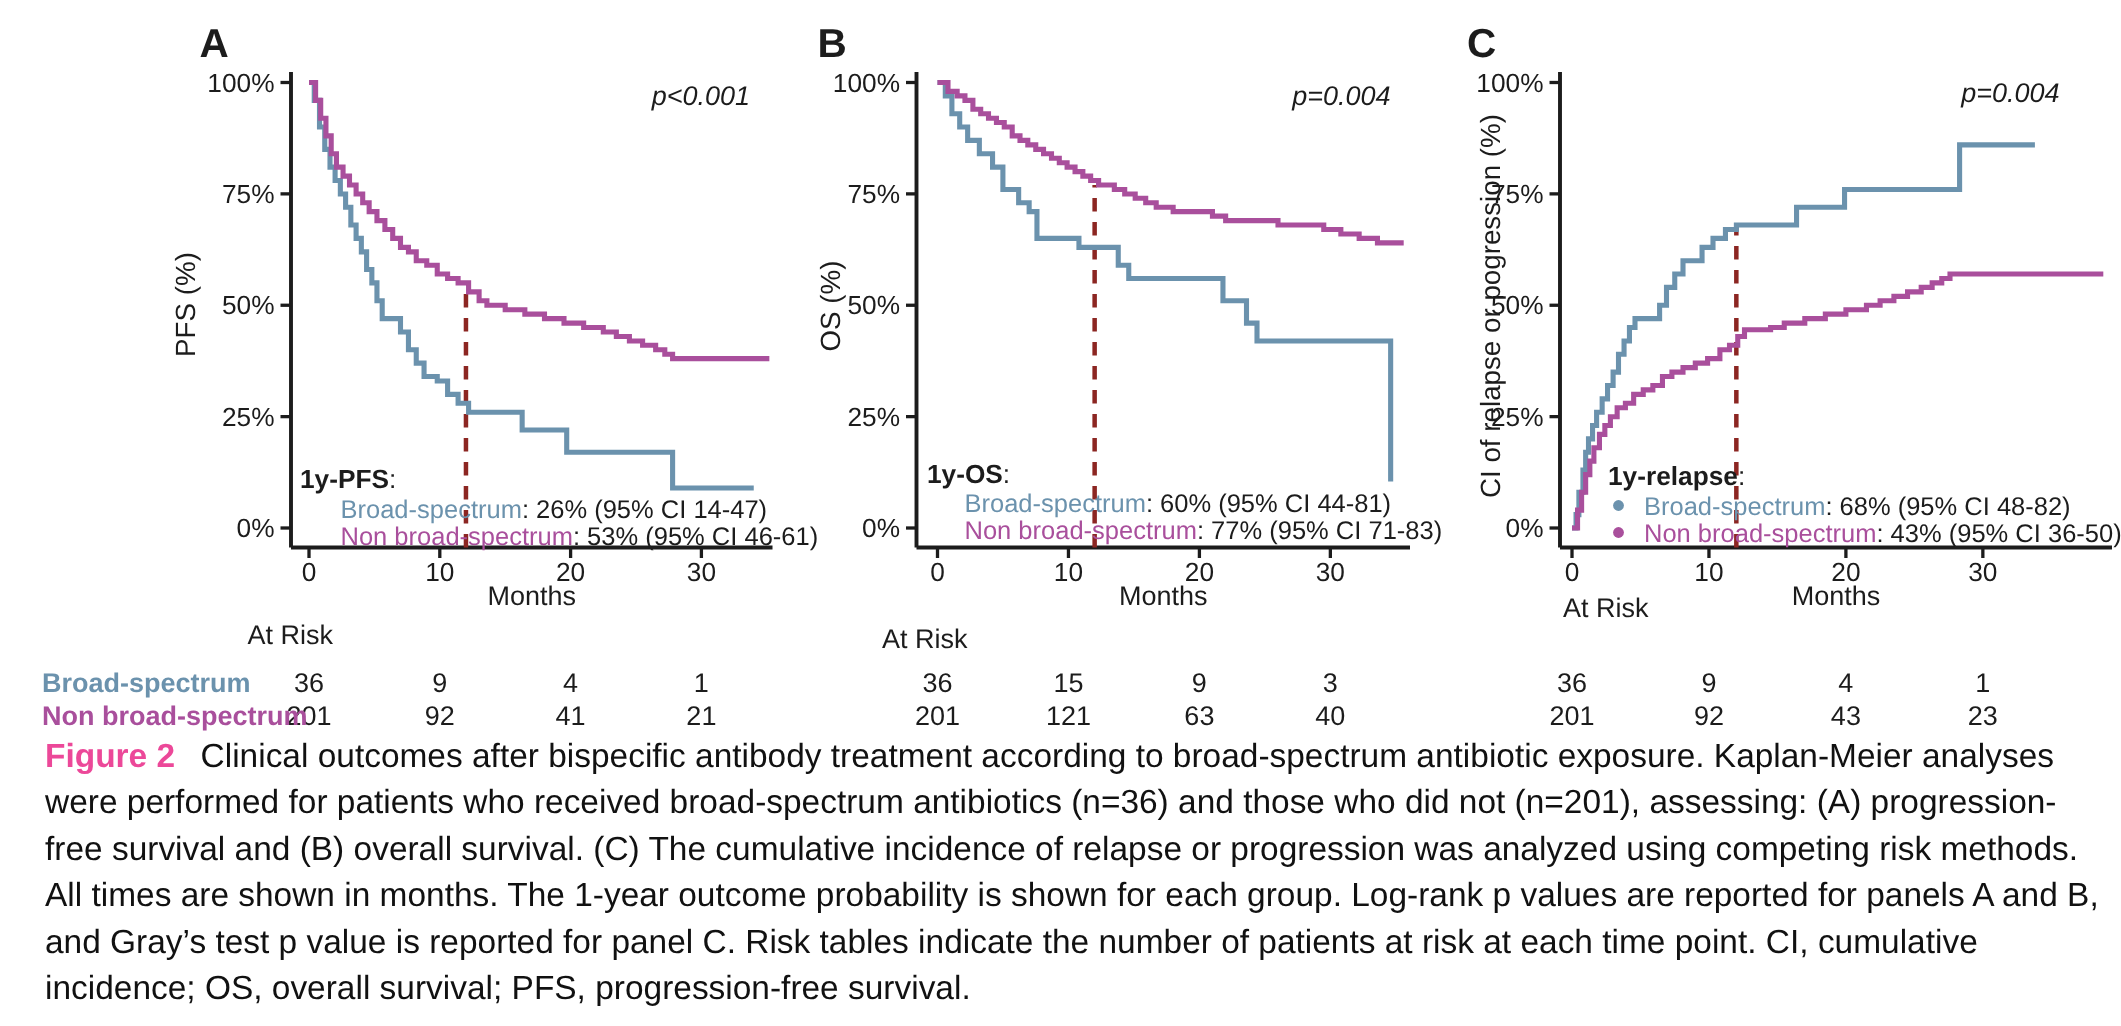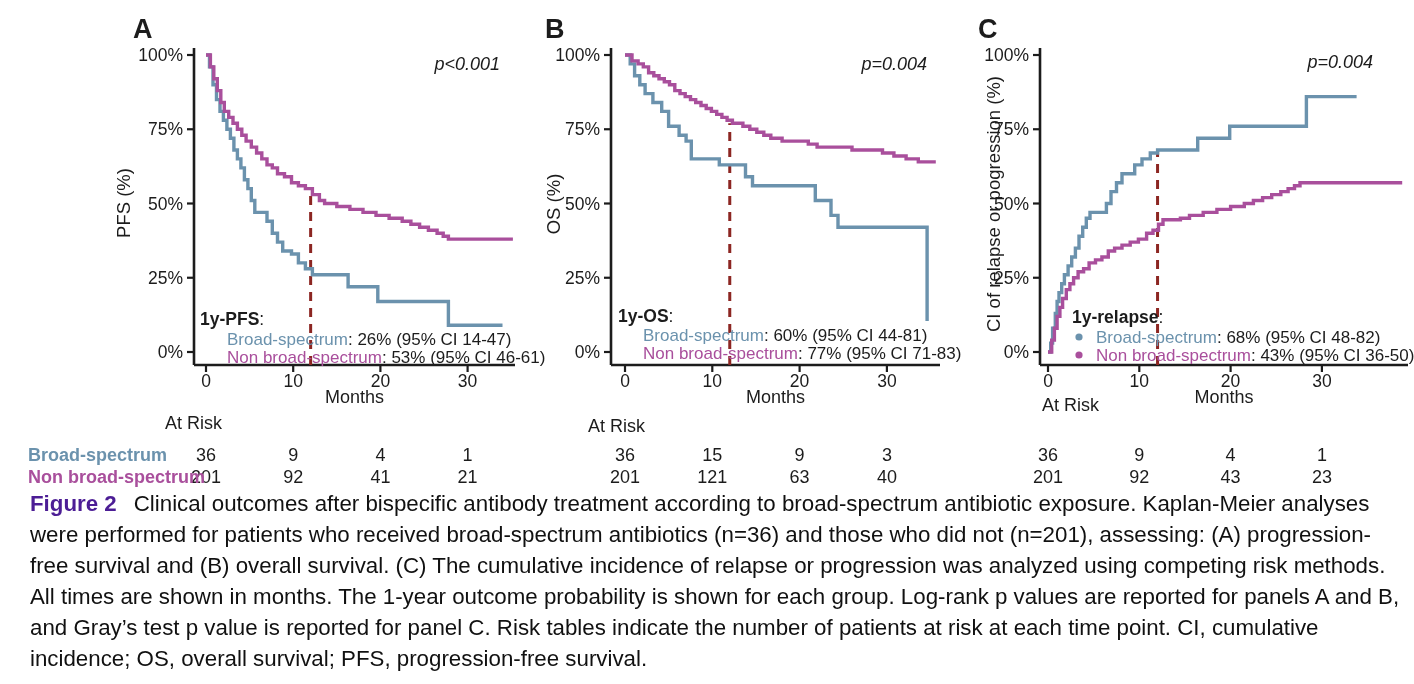--- a/index.html
+++ b/index.html
@@ -1,21 +1,21 @@
 <!DOCTYPE html>
 <html><head>
 <meta charset="utf-8">
 <style>
   html,body{margin:0;padding:0;background:#ffffff;}
   .fig{position:relative;width:1414px;height:684px;background:#ffffff;
        font-family:"Liberation Sans",sans-serif;overflow:hidden;}
   #fig-svg{position:absolute;left:0;top:0;}
   .caption{position:absolute;left:30px;top:488px;width:1378px;margin:0;
            font-size:22.3px;line-height:31px;color:#111111;letter-spacing:0;}
-  .cap-label{font-weight:bold;color:#4c1d95;margin-right:17px;}
+  .cap-label{font-weight:bold;color:#ec4899;margin-right:17px;}
 </style>
 </head>
 <body>
 
 <div class="fig">
   <svg id="fig-svg" width="1414" height="490">
       <line x1="194" y1="48" x2="194" y2="365" stroke="#1c1c1c" stroke-width="2.6"></line>
       <line x1="194" y1="365" x2="515" y2="365" stroke="#1c1c1c" stroke-width="2.6"></line>
       <line x1="187" y1="352" x2="194" y2="352" stroke="#1c1c1c" stroke-width="2.2"></line>
       <text x="183" y="358" fill="#1c1c1c" font-family="&quot;Liberation Sans&quot;, sans-serif" font-size="17.5px" text-anchor="end">0%</text>

